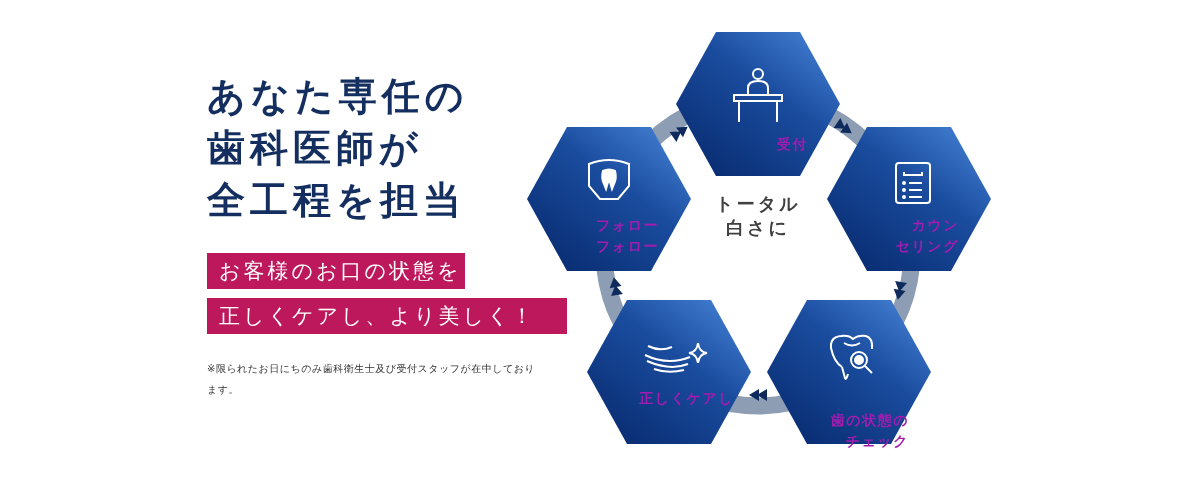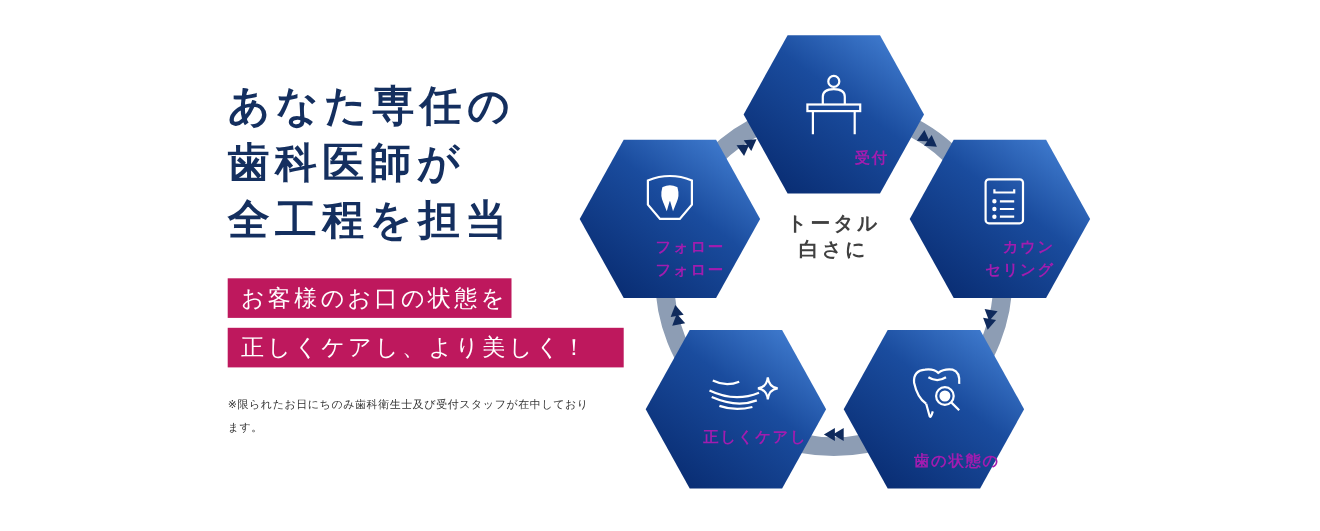--- a/index.html
+++ b/index.html
@@ -106,20 +106,21 @@
 
 <div class="hex-label" style="left:708px; top:134px; width:100px;">
   <div>受付</div>
 </div>
 <div class="hex-label" style="left:859px; top:215px; width:100px;">
   <div>カウン</div>
   <div>セリング</div>
 </div>
 <div class="hex-label" style="left:789px; top:388px; width:120px;margin-top:22px;">
   <div>歯の状態の</div>
+  <div>チェック</div>
 </div>
 <div class="hex-label" style="left:604px; top:388px; width:130px;">
   <div>正しくケアし</div>
 </div>
 <div class="hex-label" style="left:559px; top:215px; width:100px;">
   <div>フォロー</div>
   <div>フォロー</div>
 </div>
 
 <div class="center-text">

